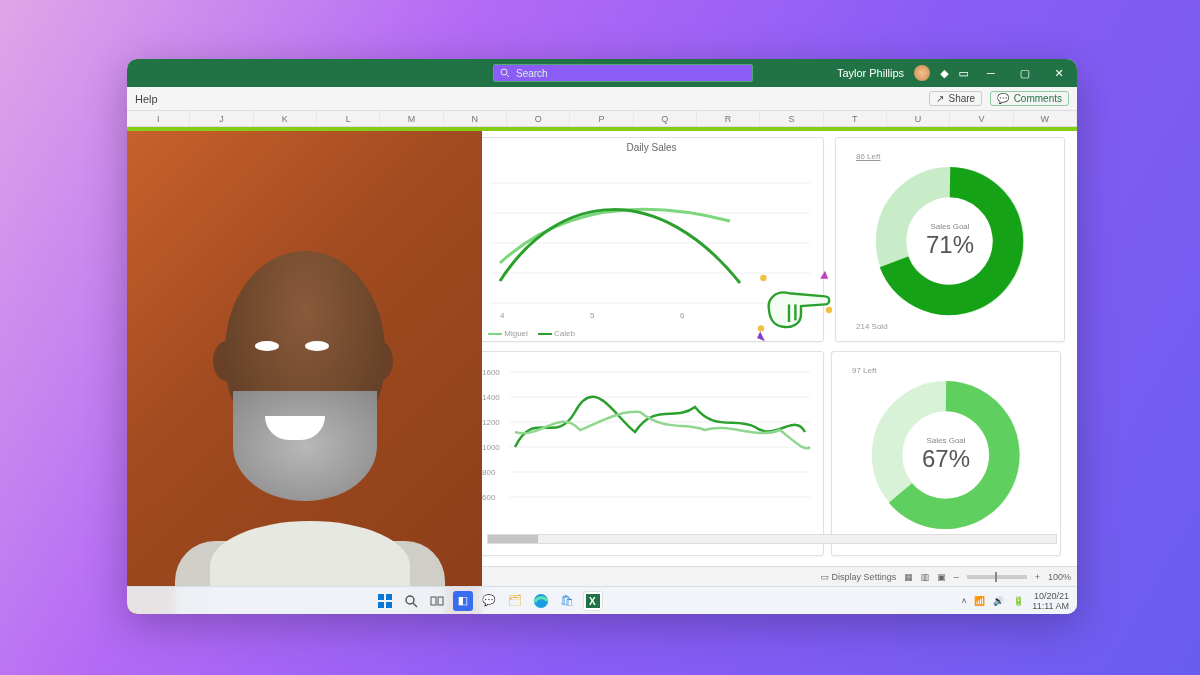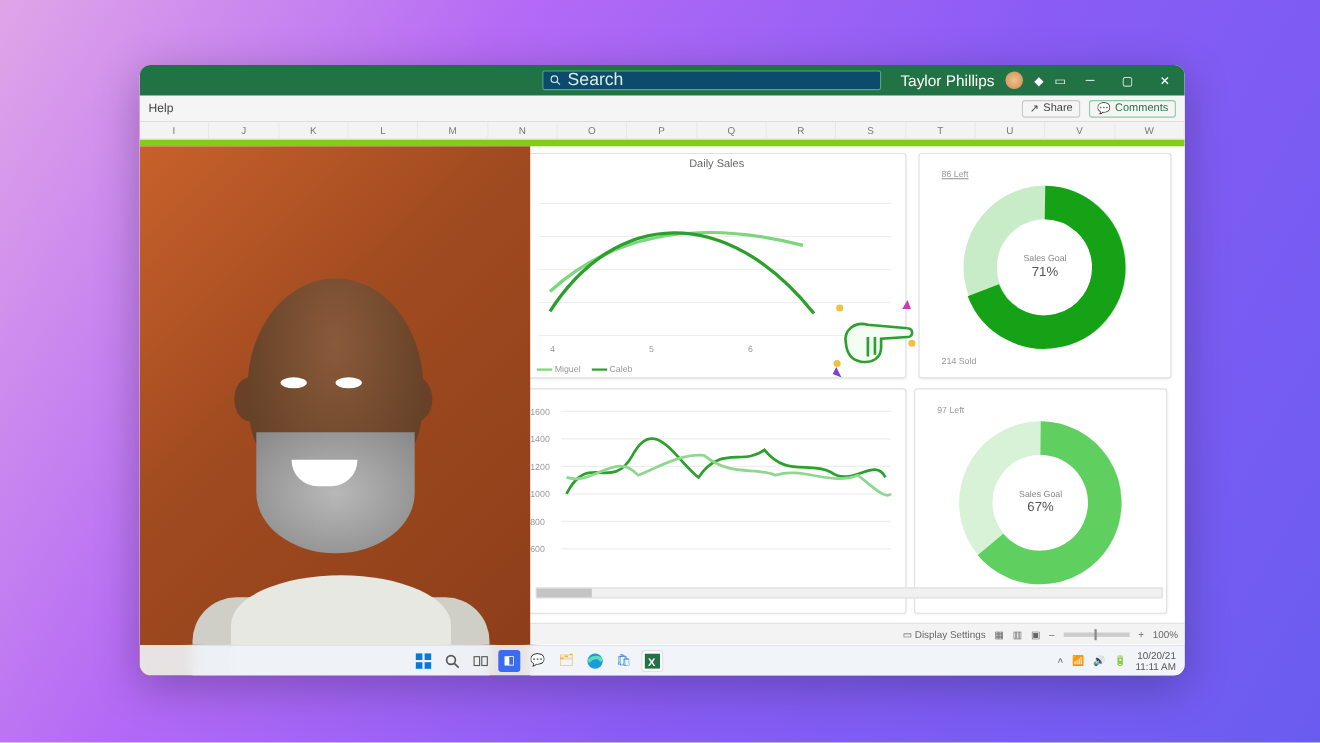--- a/index.html
+++ b/index.html
@@ -23,27 +23,27 @@
   
   .titlebar {
     height: 28px;
     background: #217346;
     display: flex; align-items: center;
     color: #fff;
     padding: 0 6px;
   }
   .searchbox {
     margin-left: 360px;
-    width: 308px; height: 18px;
-    background: #0c4a6e;
+    width: 260px; height: 18px;
+    background: #8b5cf6;
     border: 1px solid #56a479;
     border-radius: 2px;
     display: flex; align-items: center;
     padding: 0 6px;
-    font-size: 16px;
+    font-size: 10px;
     color: #d8efe1;
   }
   .titlebar-right { margin-left: auto; display: flex; align-items: center; gap: 10px; }
   .avatar { width: 16px; height: 16px; border-radius: 50%; background: radial-gradient(circle,#f2c28a,#cc8a55); }
   .win-btn { width: 24px; height: 20px; display:flex; align-items:center; justify-content:center; }
   
   .ribbontabs {
     height: 24px;
     background: #f5f5f5;
     border-bottom: 1px solid #ddd;
@@ -69,36 +69,36 @@
     font-size: 9px;
     color: #777;
   }
   .colheads div { flex:1; text-align:center; border-right:1px solid #e8e8e8; line-height:16px; }
   
   .workspace {
     flex: 1;
     background: #fff;
     position: relative;
     padding-left: 350px;
-    border-top: 6px solid #84cc16;
+    border-top: 4px solid #84cc16;
   }
   .chart-box {
     position: absolute;
     background: #fff;
     border: 1px solid #e0e0e0;
     border-radius: 3px;
     box-shadow: 0 1px 2px rgba(0,0,0,0.05);
   }
   .chart-title { font-size: 10px; color:#666; text-align:center; margin-top:4px; }
   .chart-sub { font-size: 8px; color:#999; }
   .donut-label-center {
     position:absolute; top:50%; left:50%; transform:translate(-50%,-50%);
     text-align:center; color:#888; font-size:8px;
   }
-  .donut-pct { font-size: 12px; color:#555; font-weight:400; }
+  .donut-pct { font-size: 24px; color:#555; font-weight:400; }
   
   .photo {
     position: absolute;
     left: 0; top: 0;
     width: 355px; height: 527px;
     background: linear-gradient(135deg,#c8612b 0%, #a04a20 40%, #8a3d18 100%);
     overflow: hidden;
   }
   .person {
     position:absolute; left:50%; top:55%; transform:translate(-50%,-50%);
@@ -152,21 +152,21 @@
 
   <div class="titlebar">
     <div class="searchbox">
       <svg width="10" height="10" viewBox="0 0 10 10">
           <circle cx="4" cy="4" r="3" stroke="#d8efe1" fill="none"></circle>
           <line x1="6.5" y1="6.5" x2="9" y2="9" stroke="#d8efe1"></line>
         </svg>
       <span style="margin-left:6px">Search</span>
     </div>
     <div class="titlebar-right">
-      <span style="font-size:14px">Taylor Phillips</span>
+      <span style="font-size:11px">Taylor Phillips</span>
       <div class="avatar"></div>
       <span>◆</span>
       <span>▭</span>
       <div class="win-btn">─</div>
       <div class="win-btn">▢</div>
       <div class="win-btn">✕</div>
     </div>
   </div>
 
   <div class="ribbontabs">

